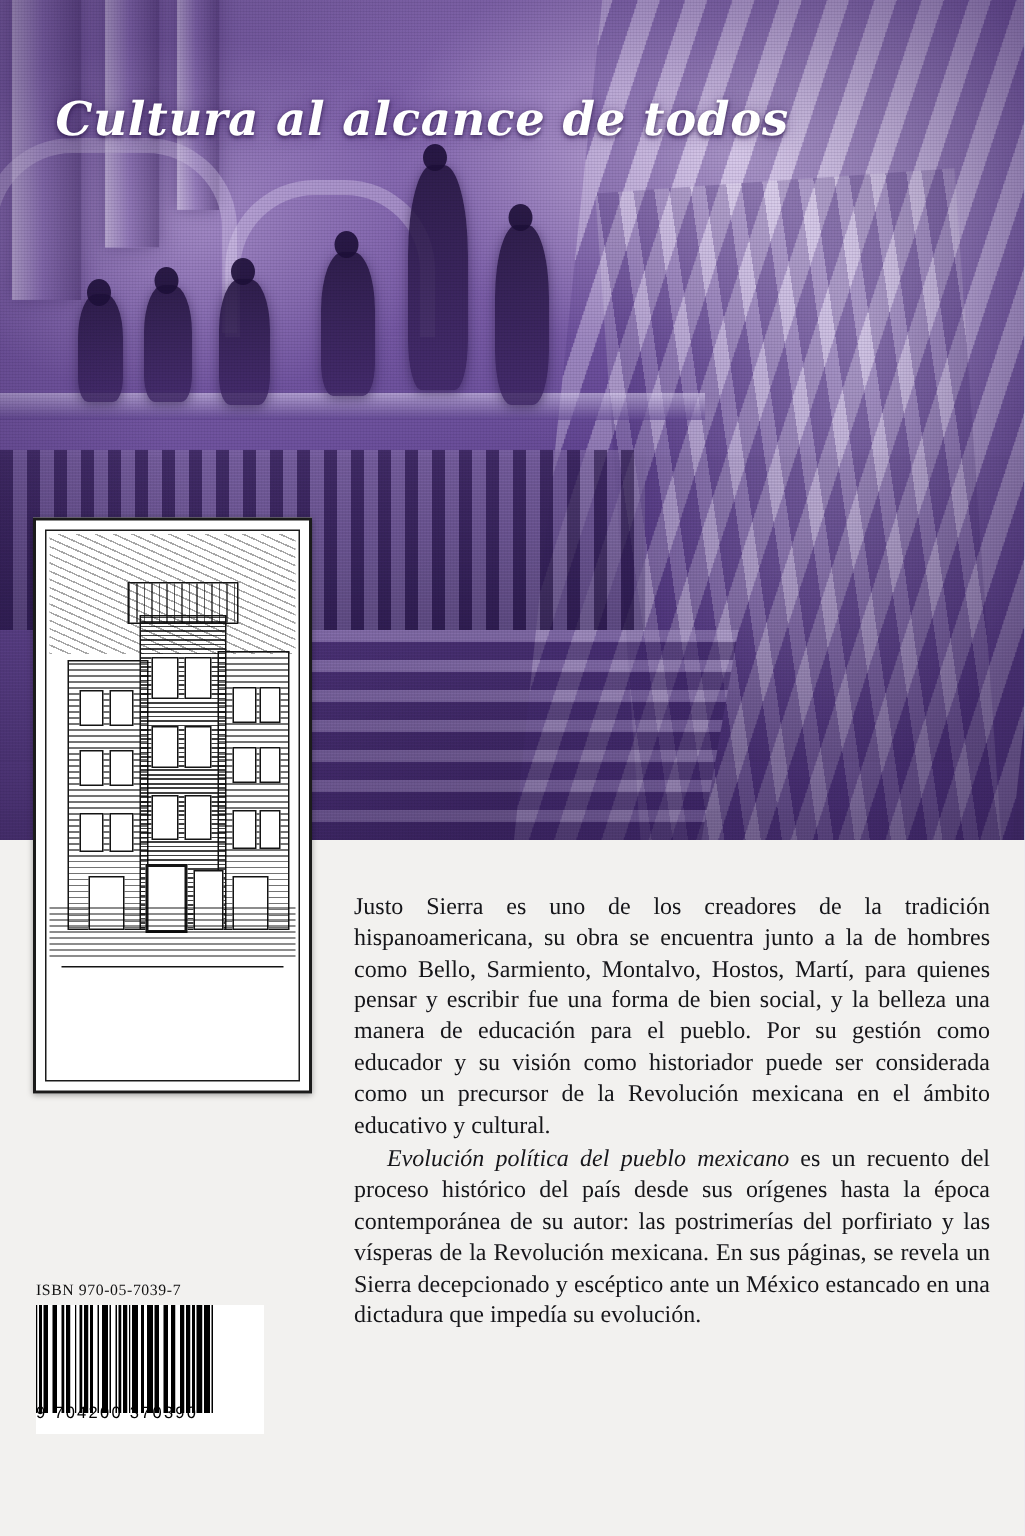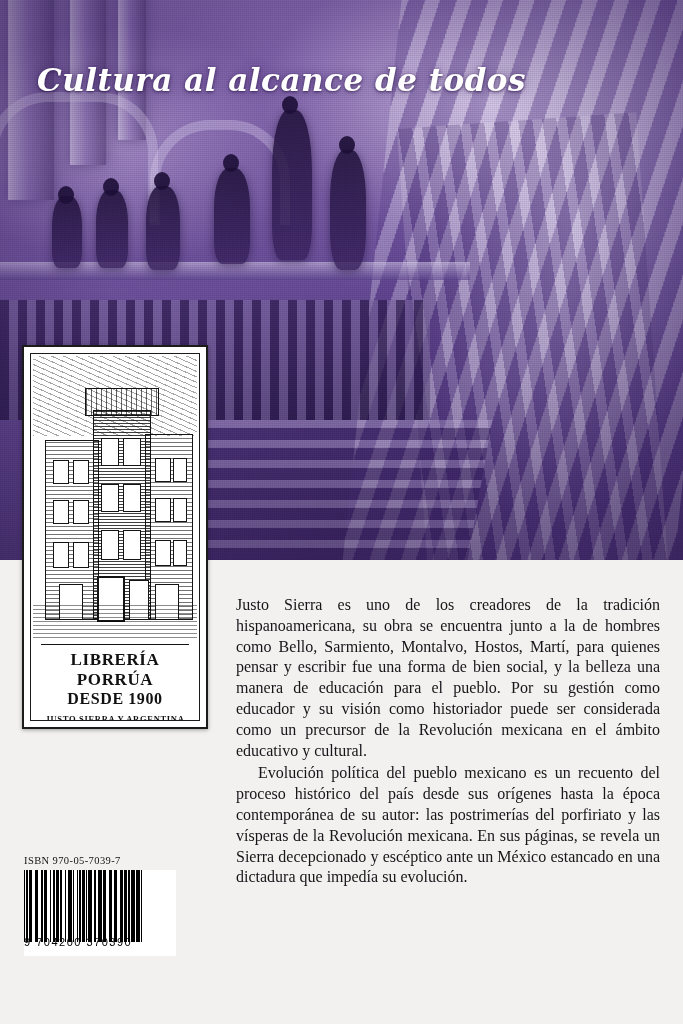--- a/index.html
+++ b/index.html
@@ -247,21 +247,21 @@
     font-family: "Liberation Serif", serif;
     font-size: 16px;
     line-height: 1.30;
     text-align: justify;
     text-justify: inter-word;
     hyphens: manual;
     margin-top: 33px;
   }
   .blurb p { margin: 0; }
   .blurb p + p { text-indent: 22px; margin-top: 2px; }
-  .blurb .title-italic { }
+  .blurb .title-italic { font-style: italic; }
 
   
   .isbn-label {
     position: absolute;
     left: 24px;
     top: 855px;
     font-family: "Liberation Serif", serif;
     font-size: 10.5px;
     letter-spacing: 0.4px;
     color: #111;
@@ -361,26 +361,20 @@
         <div class="win" style="left:110px; top:160px; width:14px; height:24px;"></div>
         <div class="win" style="left:128px; top:160px; width:12px; height:24px;"></div>
         <div class="win" style="left:52px; top:196px; width:24px; height:42px; border-width:2px;"></div>
         <div class="win" style="left:84px; top:200px; width:18px; height:38px;"></div>
         <div class="win" style="left:14px; top:204px; width:22px; height:34px;"></div>
         <div class="win" style="left:110px; top:204px; width:22px; height:34px;"></div>
       </div>
       <div class="ground-hatch"></div>
 
       <div class="logo-rule"></div>
-      <div class="logo-text">
-        <div class="logo-name">LIBRERÍA PORRÚA</div>
-        <div class="logo-since">DESDE 1900</div>
-        <div class="logo-addr1">JUSTO SIERRA Y ARGENTINA</div>
-
-      </div>
     </div>
   </div>
 
   <div class="blurb">
     <p>Justo Sierra es uno de los creadores de la tradición hispanoamericana, su obra se encuentra junto a la de hombres como Bello, Sarmiento, Montalvo, Hostos, Martí, para quienes pensar y escribir fue una forma de bien social, y la belleza una manera de educación para el pueblo. Por su gestión como educador y su visión como historiador puede ser considerada como un precursor de la Revolución mexicana en el ámbito educativo y cultural.</p>
     <p><span class="title-italic">Evolución política del pueblo mexicano</span><span> es un recuento del proceso histórico del país desde sus orígenes hasta la época contemporánea de su autor: las postrimerías del porfiriato y las vísperas de la Revolución mexicana. En sus páginas, se revela un Sierra decepcionado y escéptico ante un México estancado en una dictadura que impedía su evolución.</span></p>
   </div>
 
   <div class="isbn-label">ISBN 970-05-7039-7</div>
   <div class="barcode-box">

